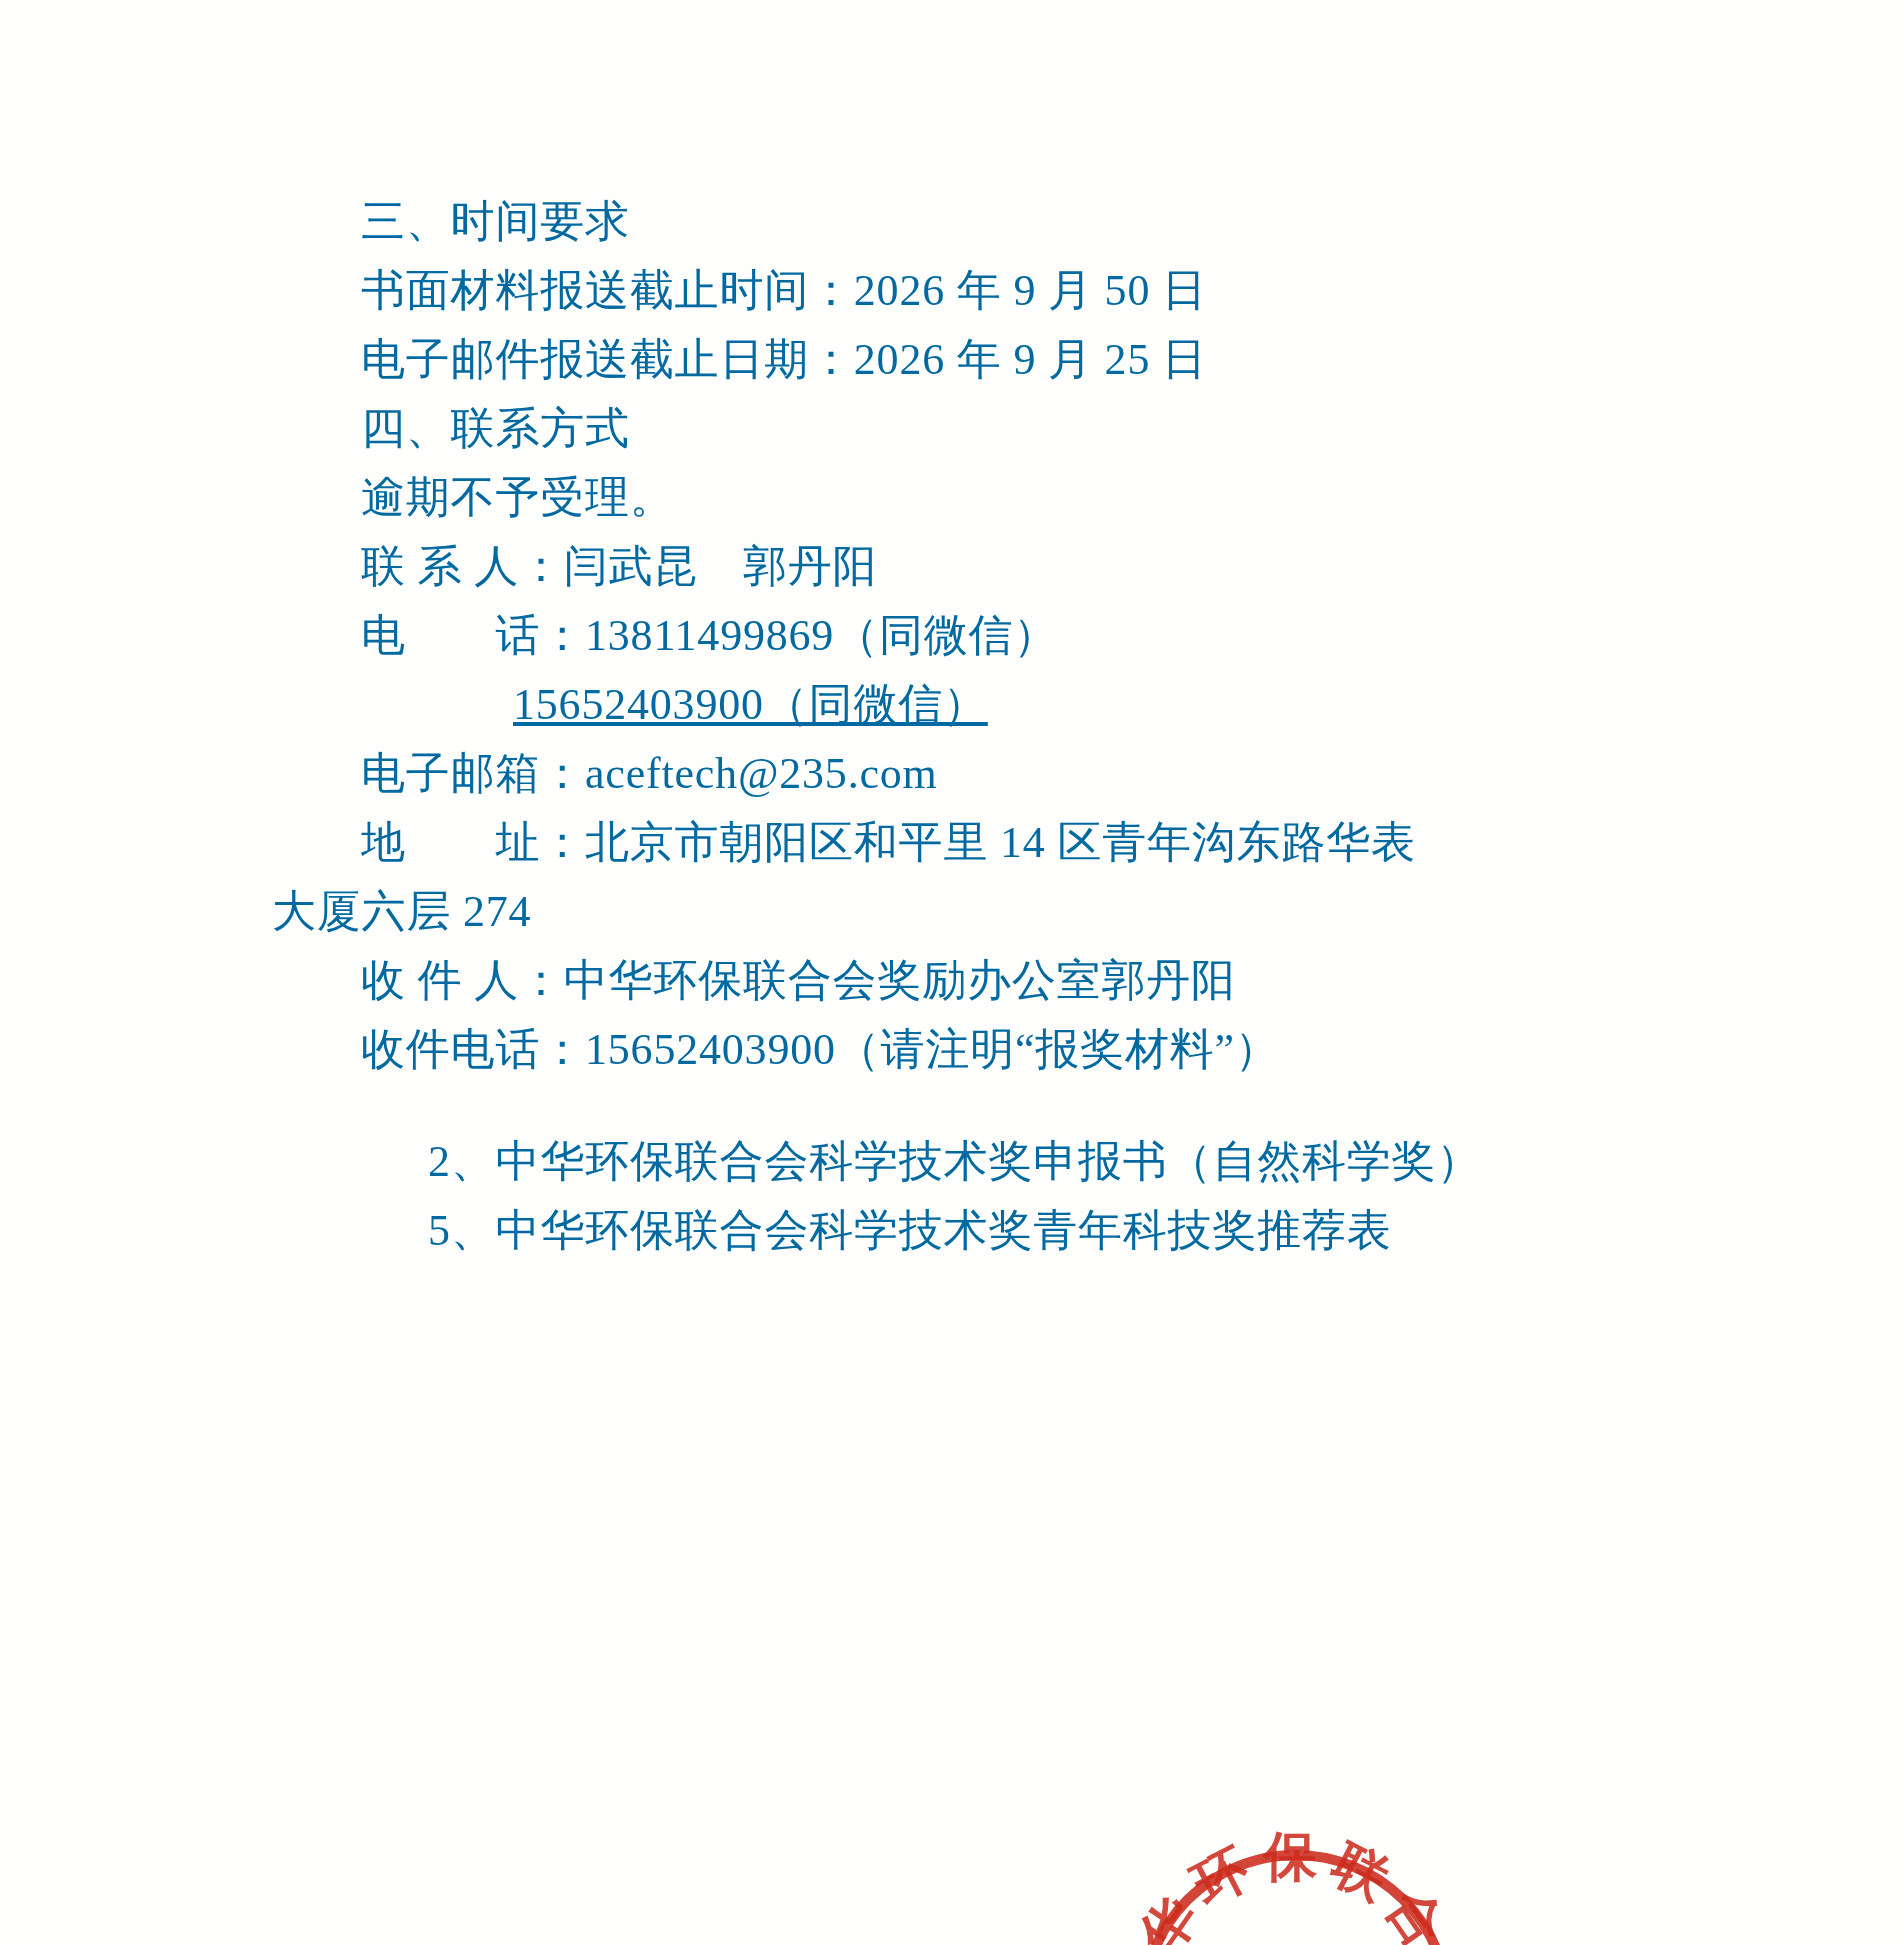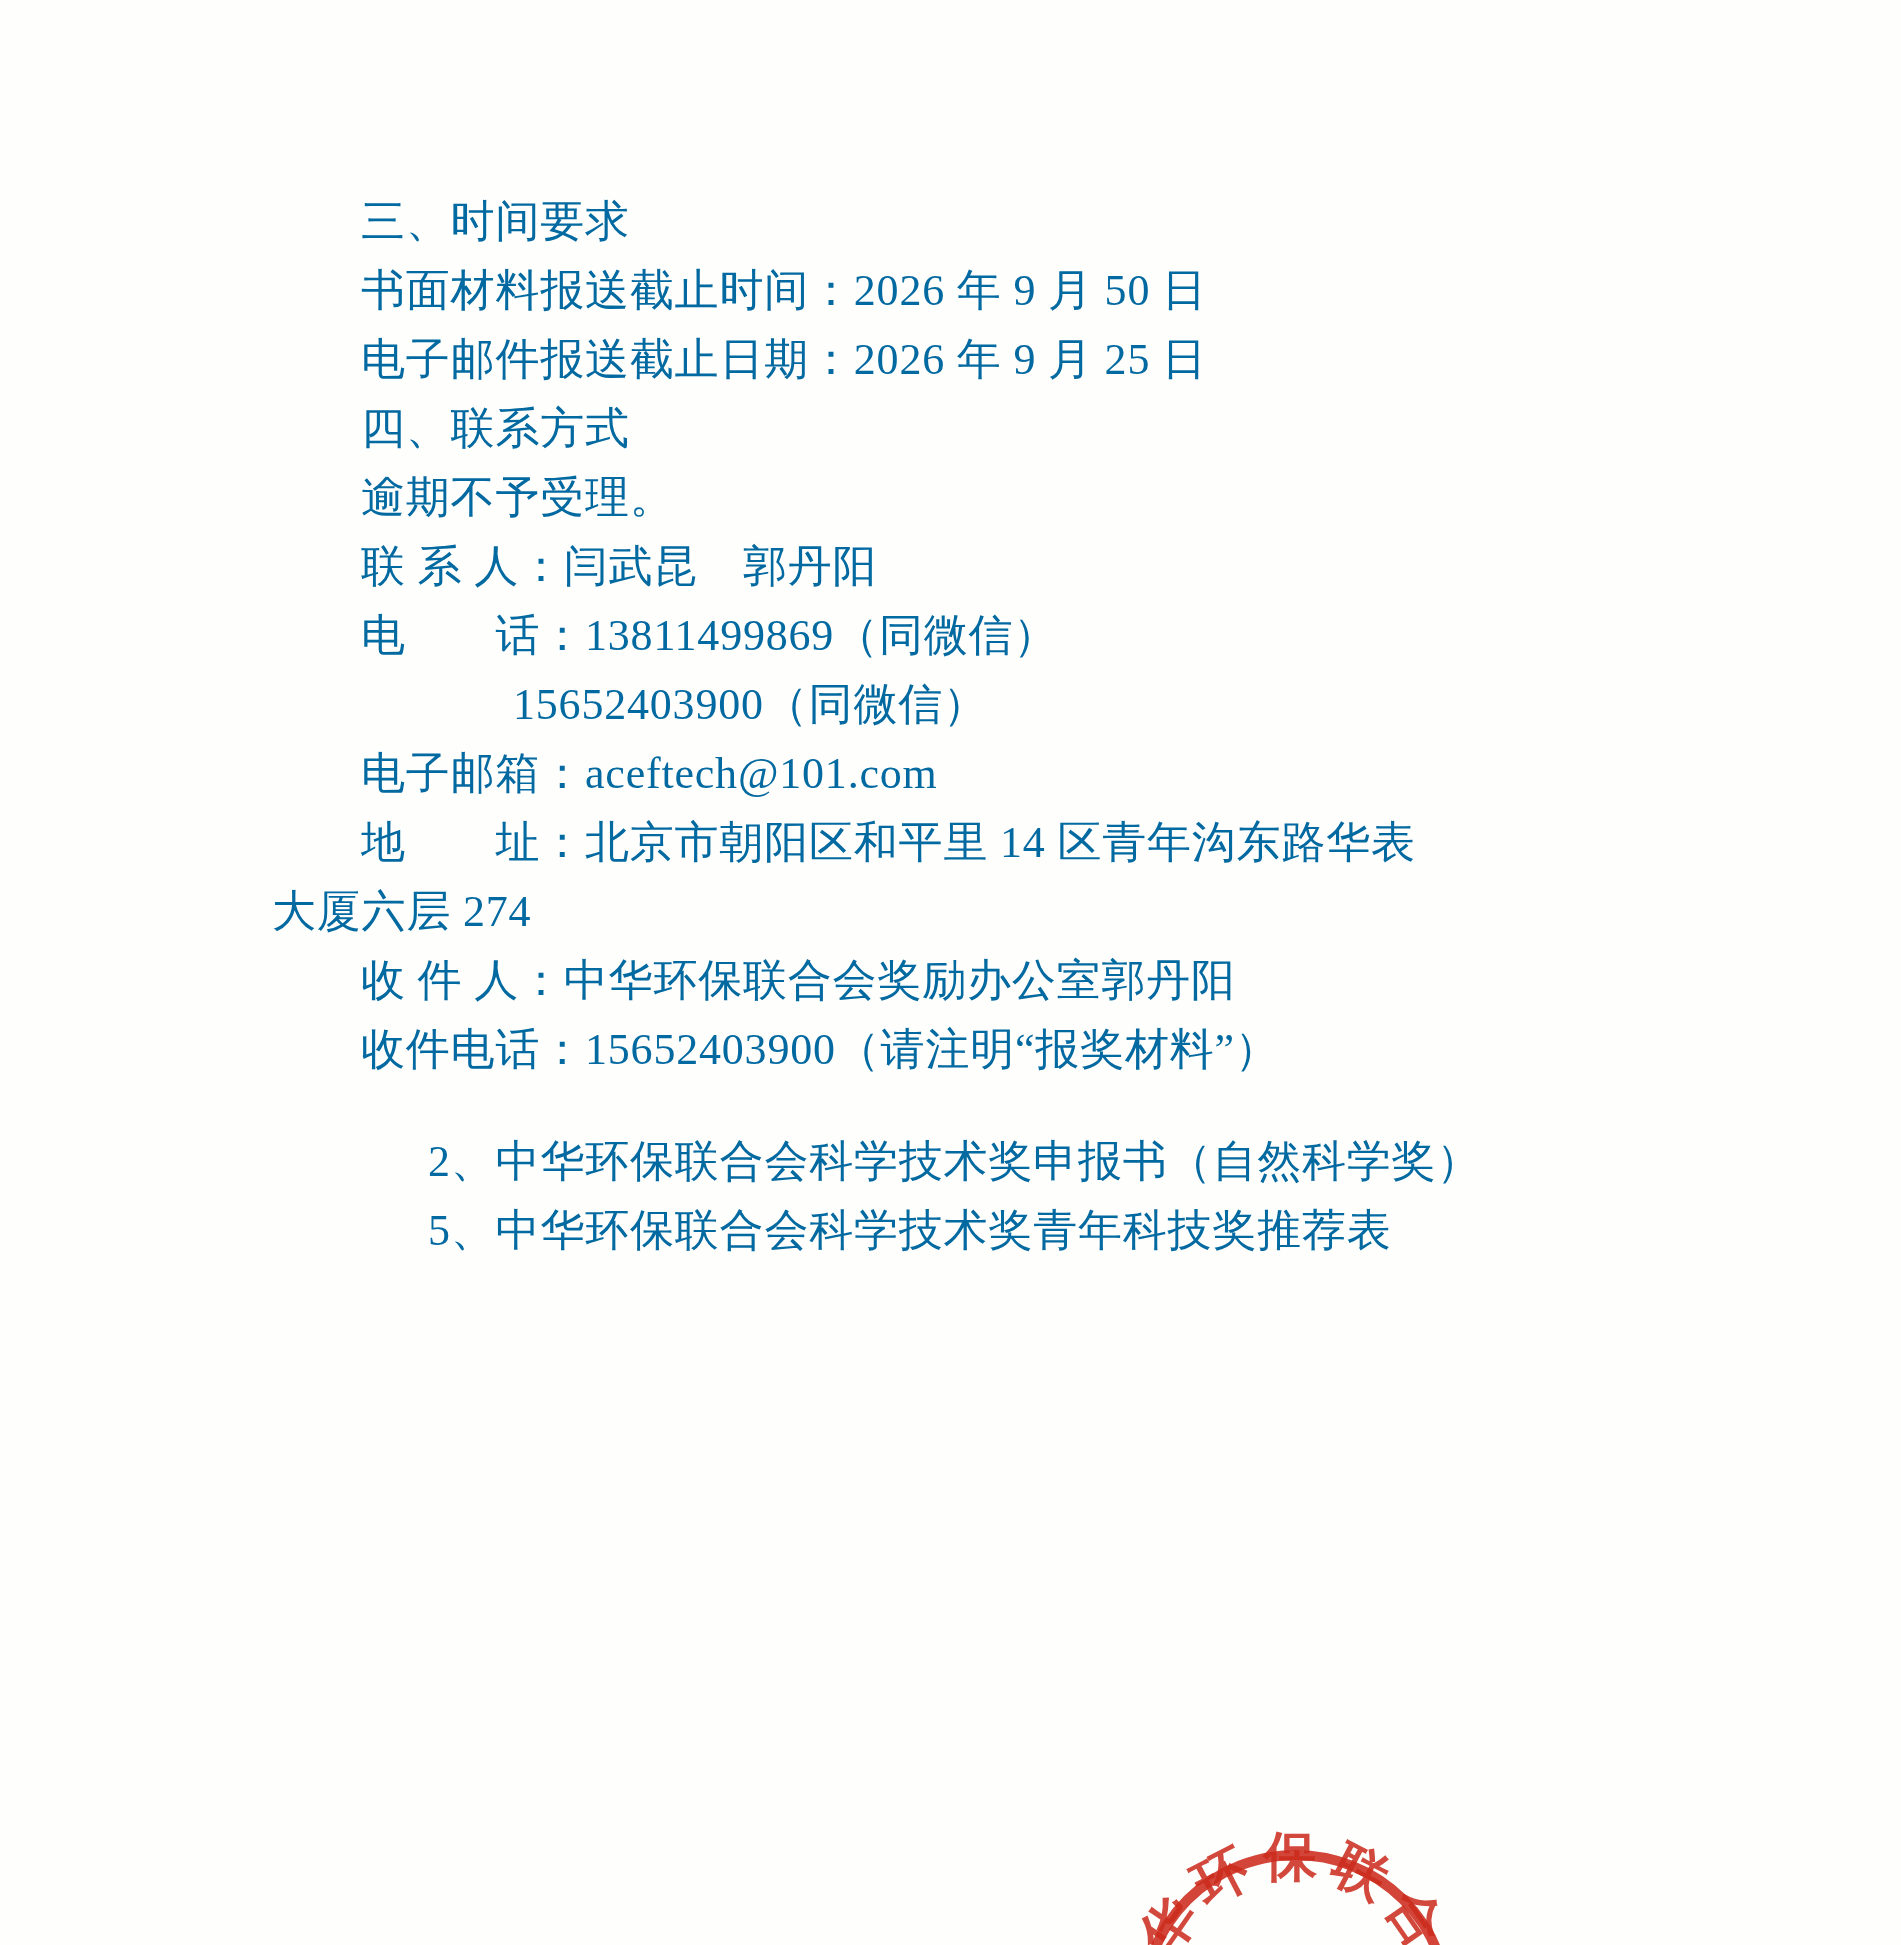--- a/index.html
+++ b/index.html
@@ -36,20 +36,21 @@
     line-height: 69px;
     color: #0369a1;
     letter-spacing: 0.8px;
     white-space: pre;
   }
   .indent {
     padding-left: 89px;
   }
   .indent2 {
     padding-left: 241px;
+    text-decoration: underline;
   }
   .indent3 {
     padding-left: 156px;
     font-family: Liberation Serif, serif;
   }
   .hang {
     padding-left: 0px;
   }
   .gap-attach { height: 43px; }
 
@@ -72,21 +73,21 @@
   <div class="content">
 
     <div class="line indent">三、时间要求</div>
     <div class="line indent">书面材料报送截止时间：2026 年 9 月 50 日</div>
     <div class="line indent">电子邮件报送截止日期：2026 年 9 月 25 日</div>
     <div class="line indent">四、联系方式</div>
     <div class="line indent">逾期不予受理。</div>
     <div class="line indent">联 系 人：闫武昆　郭丹阳</div>
     <div class="line indent">电　　话：13811499869（同微信）</div>
     <div class="line indent2">15652403900（同微信）</div>
-    <div class="line indent">电子邮箱：aceftech@101.com</div>
+    <div class="line indent">电子邮箱：aceftech@235.com</div>
     <div class="line indent">地　　址：北京市朝阳区和平里 14 区青年沟东路华表</div>
     <div class="line hang">大厦六层 274</div>
     <div class="line indent">收 件 人：中华环保联合会奖励办公室郭丹阳</div>
     <div class="line indent">收件电话：15652403900（请注明“报奖材料”）</div>
 
     <div class="gap-attach"></div>
 
     <div class="line indent3">2、中华环保联合会科学技术奖申报书（自然科学奖）</div>
     <div class="line indent3">5、中华环保联合会科学技术奖青年科技奖推荐表</div>
   </div>

